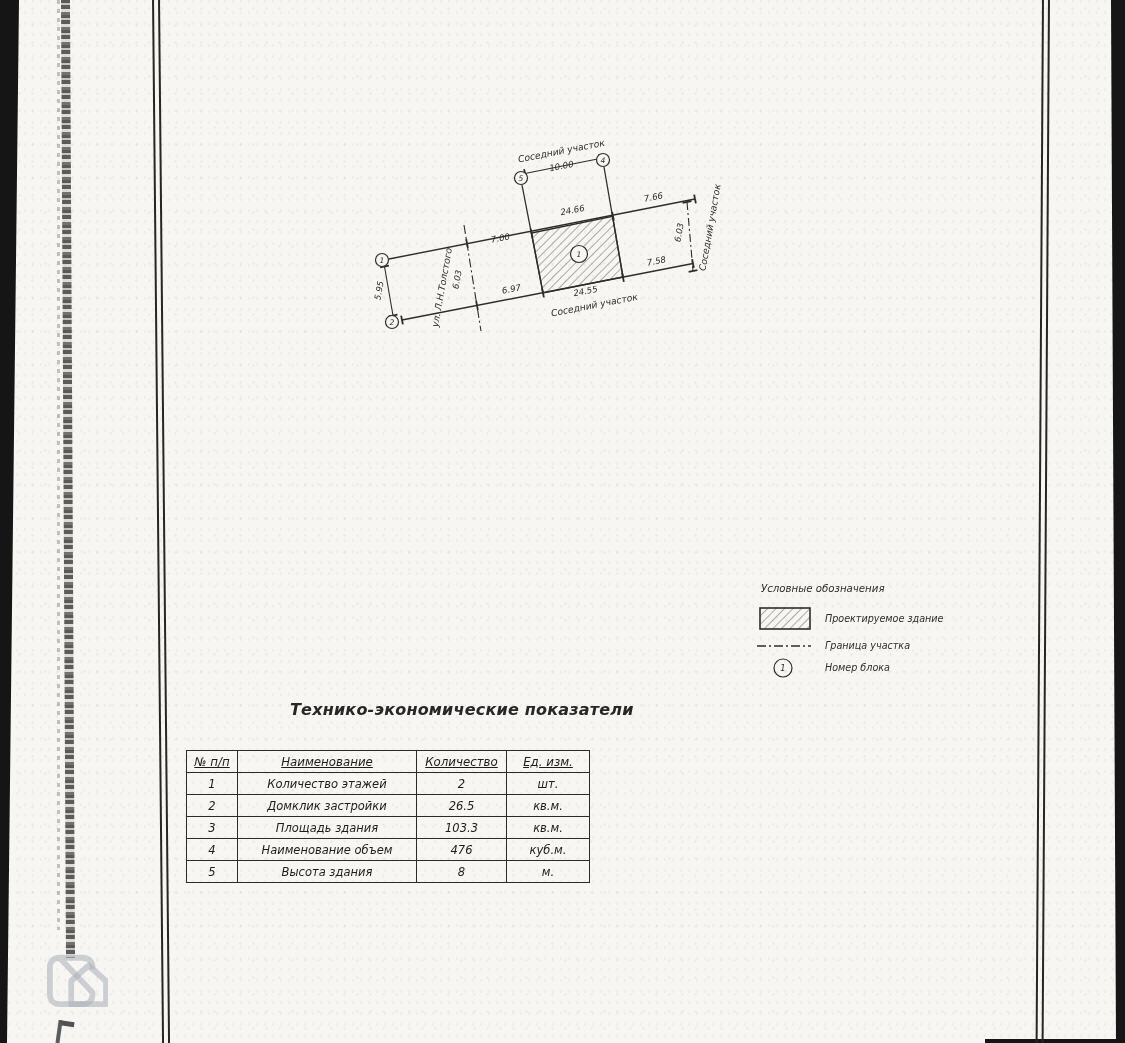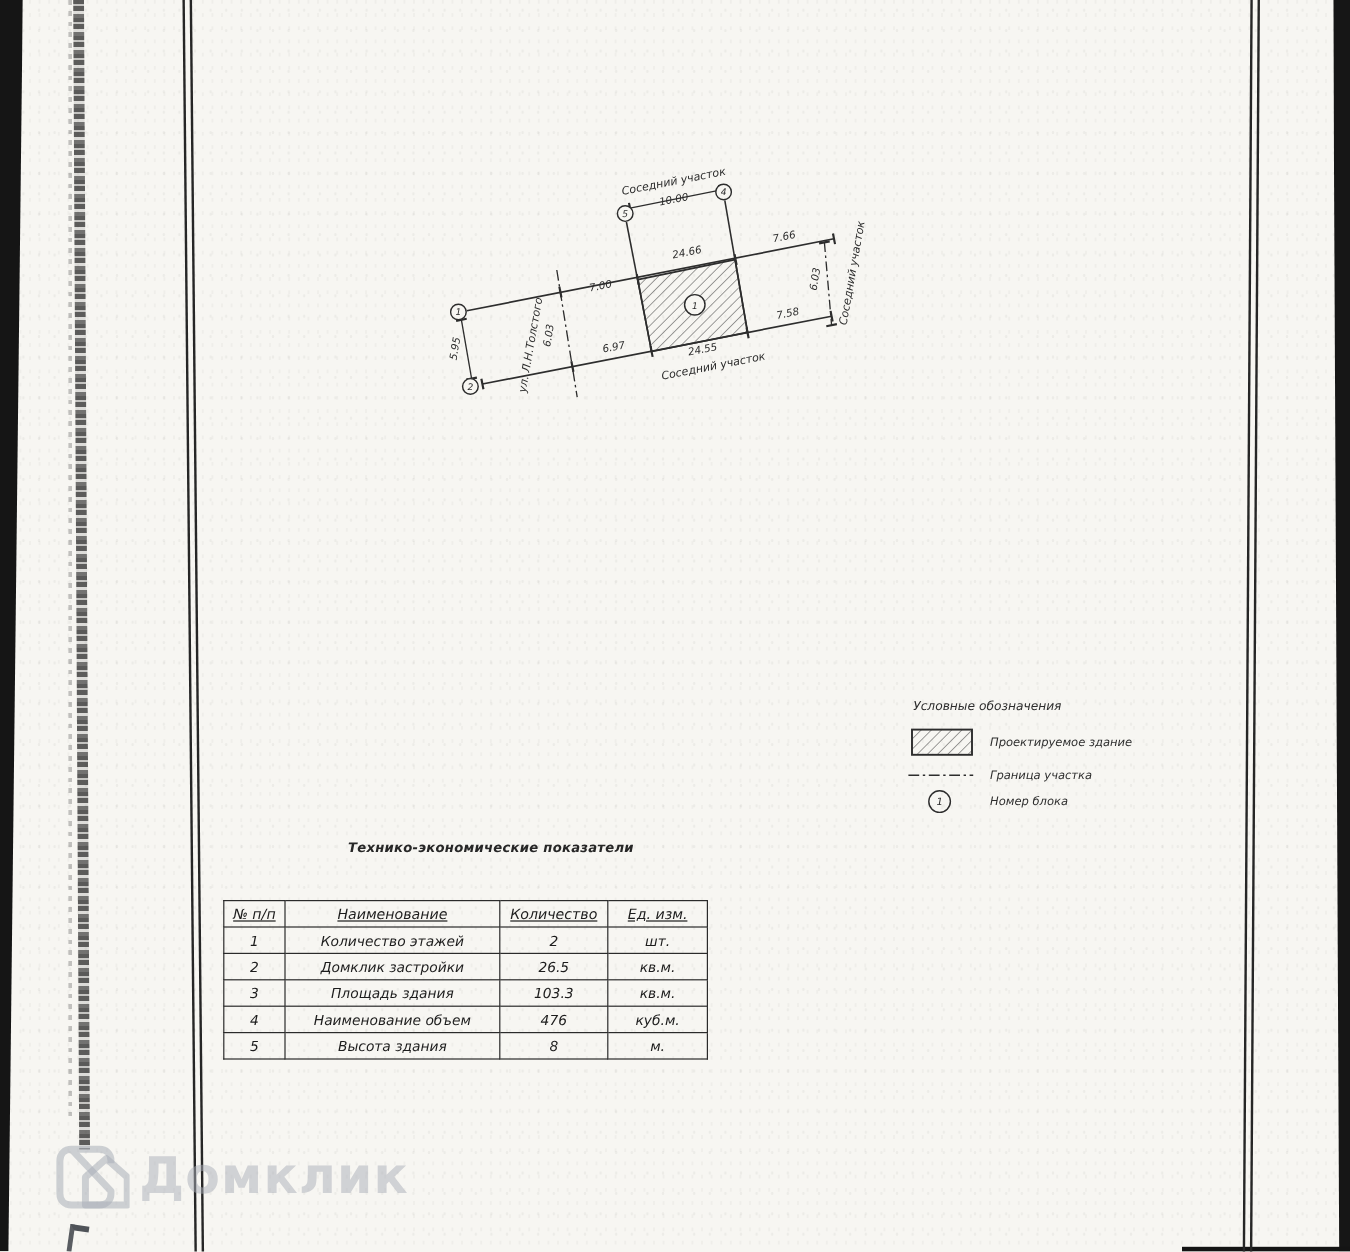--- a/index.html
+++ b/index.html
@@ -59,21 +59,21 @@
   }
   .dim-t{font-size:8.6px;text-anchor:middle;}
   .lbl-t{font-size:9.2px;text-anchor:middle;}
   .pt-t{font-size:7.6px;text-anchor:middle;}
   
   .legend{position:absolute;left:753px;top:580px;}
   .legend text{font-family:"DejaVu Sans","Liberation Sans",sans-serif;font-style:italic;fill:#2d2d2d;}
   
   .tbl-title{
     position:absolute;left:290px;top:700px;
-    font-style:italic;font-weight:bold;font-size:11px;color:#272727;letter-spacing:.2px;
+    font-style:italic;font-weight:bold;font-size:16px;color:#272727;letter-spacing:.2px;
   }
   table.tep{
     position:absolute;left:186px;top:750px;width:403px;
     border-collapse:collapse;table-layout:fixed;
     font-style:italic;font-size:11.5px;color:#1d1d1d;
   }
   table.tep th,table.tep td{
     border:1.7px solid #2b2b2b;text-align:center;vertical-align:middle;
     padding:1px 2px;height:19px;font-weight:normal;overflow:hidden;white-space:nowrap;
   }
@@ -256,16 +256,15 @@
   </tbody>
 </table>
 
 <div class="watermark">
   <svg width="62" height="60" viewBox="0 0 64 62">
     <g fill="none" stroke="rgba(170,174,184,.55)" stroke-width="6" stroke-linejoin="round">
       <path d="M14,8 H38 C44,8 48,12 48,18 V20 M48,44 V46 C48,52 44,56 38,56 H14 C8,56 4,52 4,46 L4,18 C4,12 8,8 14,8 Z"></path>
       <path d="M26,56 V32 L44,16 L62,32 V56 Z"></path>
     </g>
   </svg>
-  <span class="wm-text">Домклик</span>
 </div>
 
 <div class="artifact"></div>
 
 </body></html>

